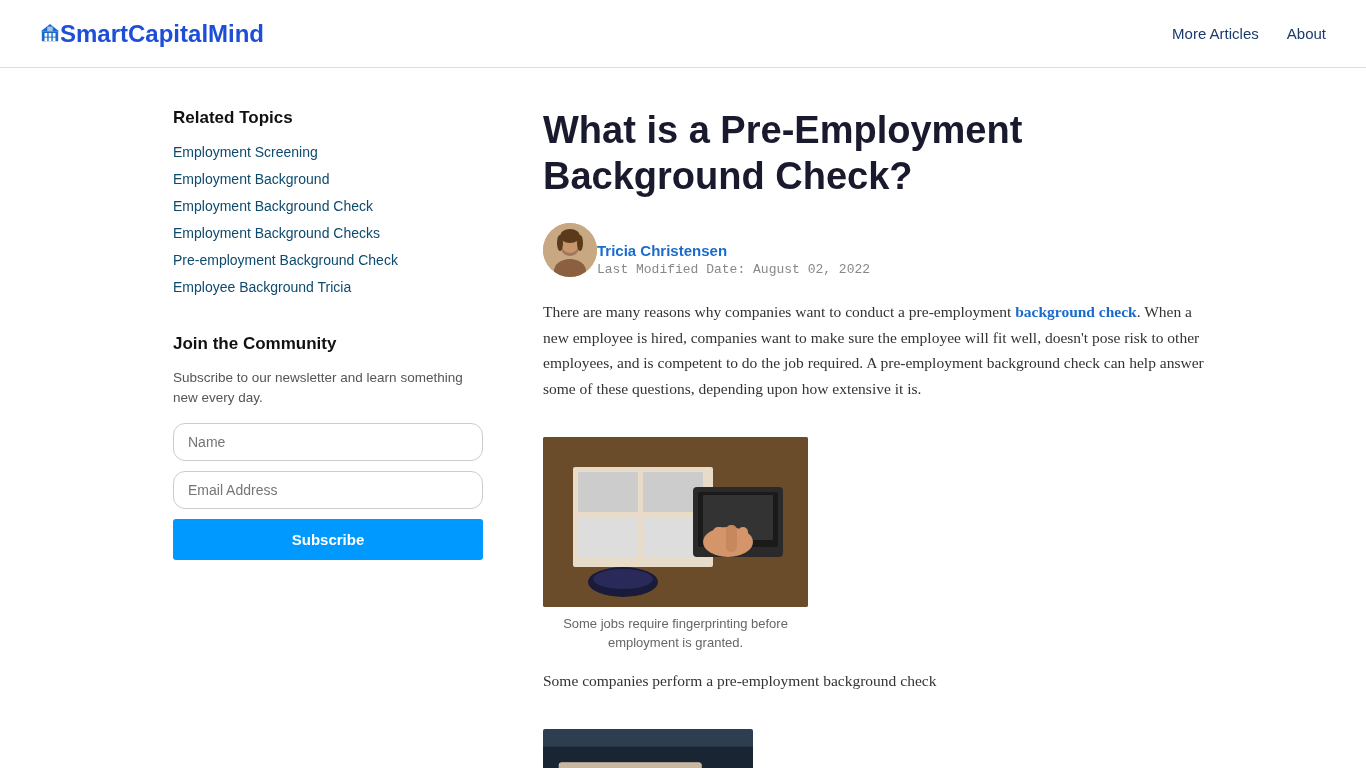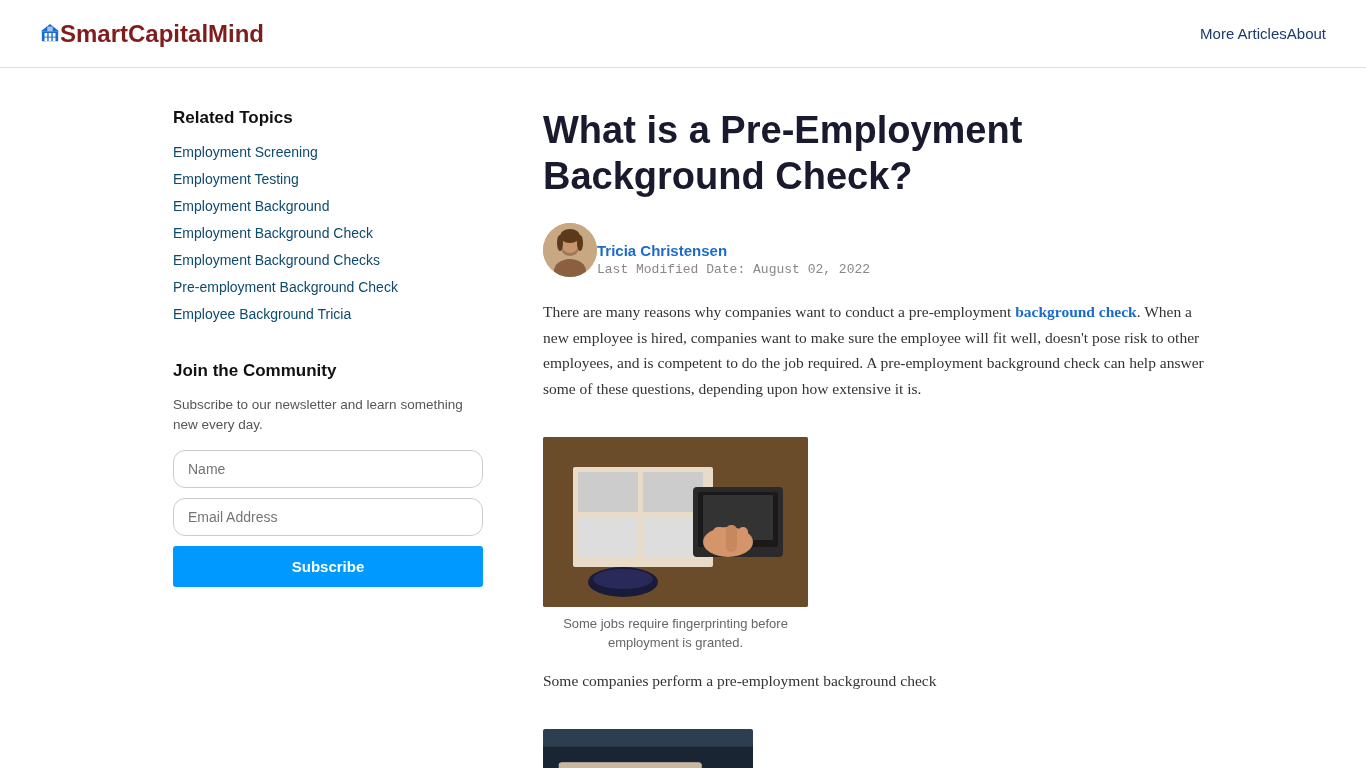--- a/index.html
+++ b/index.html
@@ -13,21 +13,21 @@
       padding: 18px 40px;
       border-bottom: 1px solid #ddd;
     }
     .logo {
       font-size: 26px;
       font-weight: 700;
       color: #1a1a2e;
       font-family: Arial, sans-serif;
       text-decoration: none;
     }
-    .nav { display: flex; align-items: center; font-family: Arial, sans-serif; justify-content: flex-end; }
+    .nav { display: flex; gap: 28px; align-items: center; font-family: Arial, sans-serif; justify-content: flex-end; }
     .nav a {
       color: #1a3a6b;
       text-decoration: none;
       font-size: 15px;
       font-weight: 500;
     }
 
     
     .container {
       display: flex;
@@ -202,40 +202,37 @@
     <svg class="logo-building" viewBox="0 0 22 20" fill="none" xmlns="http://www.w3.org/2000/svg">
       <rect x="2" y="8" width="18" height="11" fill="#1a6bcc" rx="0.5"></rect>
       <rect x="5" y="10" width="3" height="4" fill="white"></rect>
       <rect x="9.5" y="10" width="3" height="4" fill="white"></rect>
       <rect x="14" y="10" width="3" height="4" fill="white"></rect>
       <rect x="5" y="15" width="3" height="4" fill="white"></rect>
       <rect x="9.5" y="15" width="3" height="4" fill="white"></rect>
       <rect x="14" y="15" width="3" height="4" fill="white"></rect>
       <polygon points="11,0 1,8 21,8" fill="#1a6bcc"></polygon>
       <rect x="8" y="3" width="6" height="5" fill="white" opacity="0.6"></rect>
-    </svg><span style="color:#7f1d1d;font-family:Arial,sans-serif;font-weight:700;font-size:24px;">SmartCapitalMind</span>
+    </svg><span style="color:#1d4ed8;font-family:Arial,sans-serif;font-weight:700;font-size:24px;">SmartCapitalMind</span>
   </a>
   <nav class="nav">
     <a href="#">More Articles</a>
     <a href="#">About</a>
   </nav>
 </header>
 
 <div class="container">
 
   <aside class="sidebar">
 
     <div class="sidebar-section">
       <h3 class="sidebar-heading">Related Topics</h3>
       <ul class="related-links">
         <li>
           <a href="#">Employment Screening</a>
-        </li>
-        <li>
-          <a href="#">Employment Testing</a>
         </li>
         <li>
           <a href="#">Employment Background</a>
         </li>
         <li>
           <a href="#">Employment Background Check</a>
         </li>
         <li>
           <a href="#">Employment Background Checks</a>
         </li>

